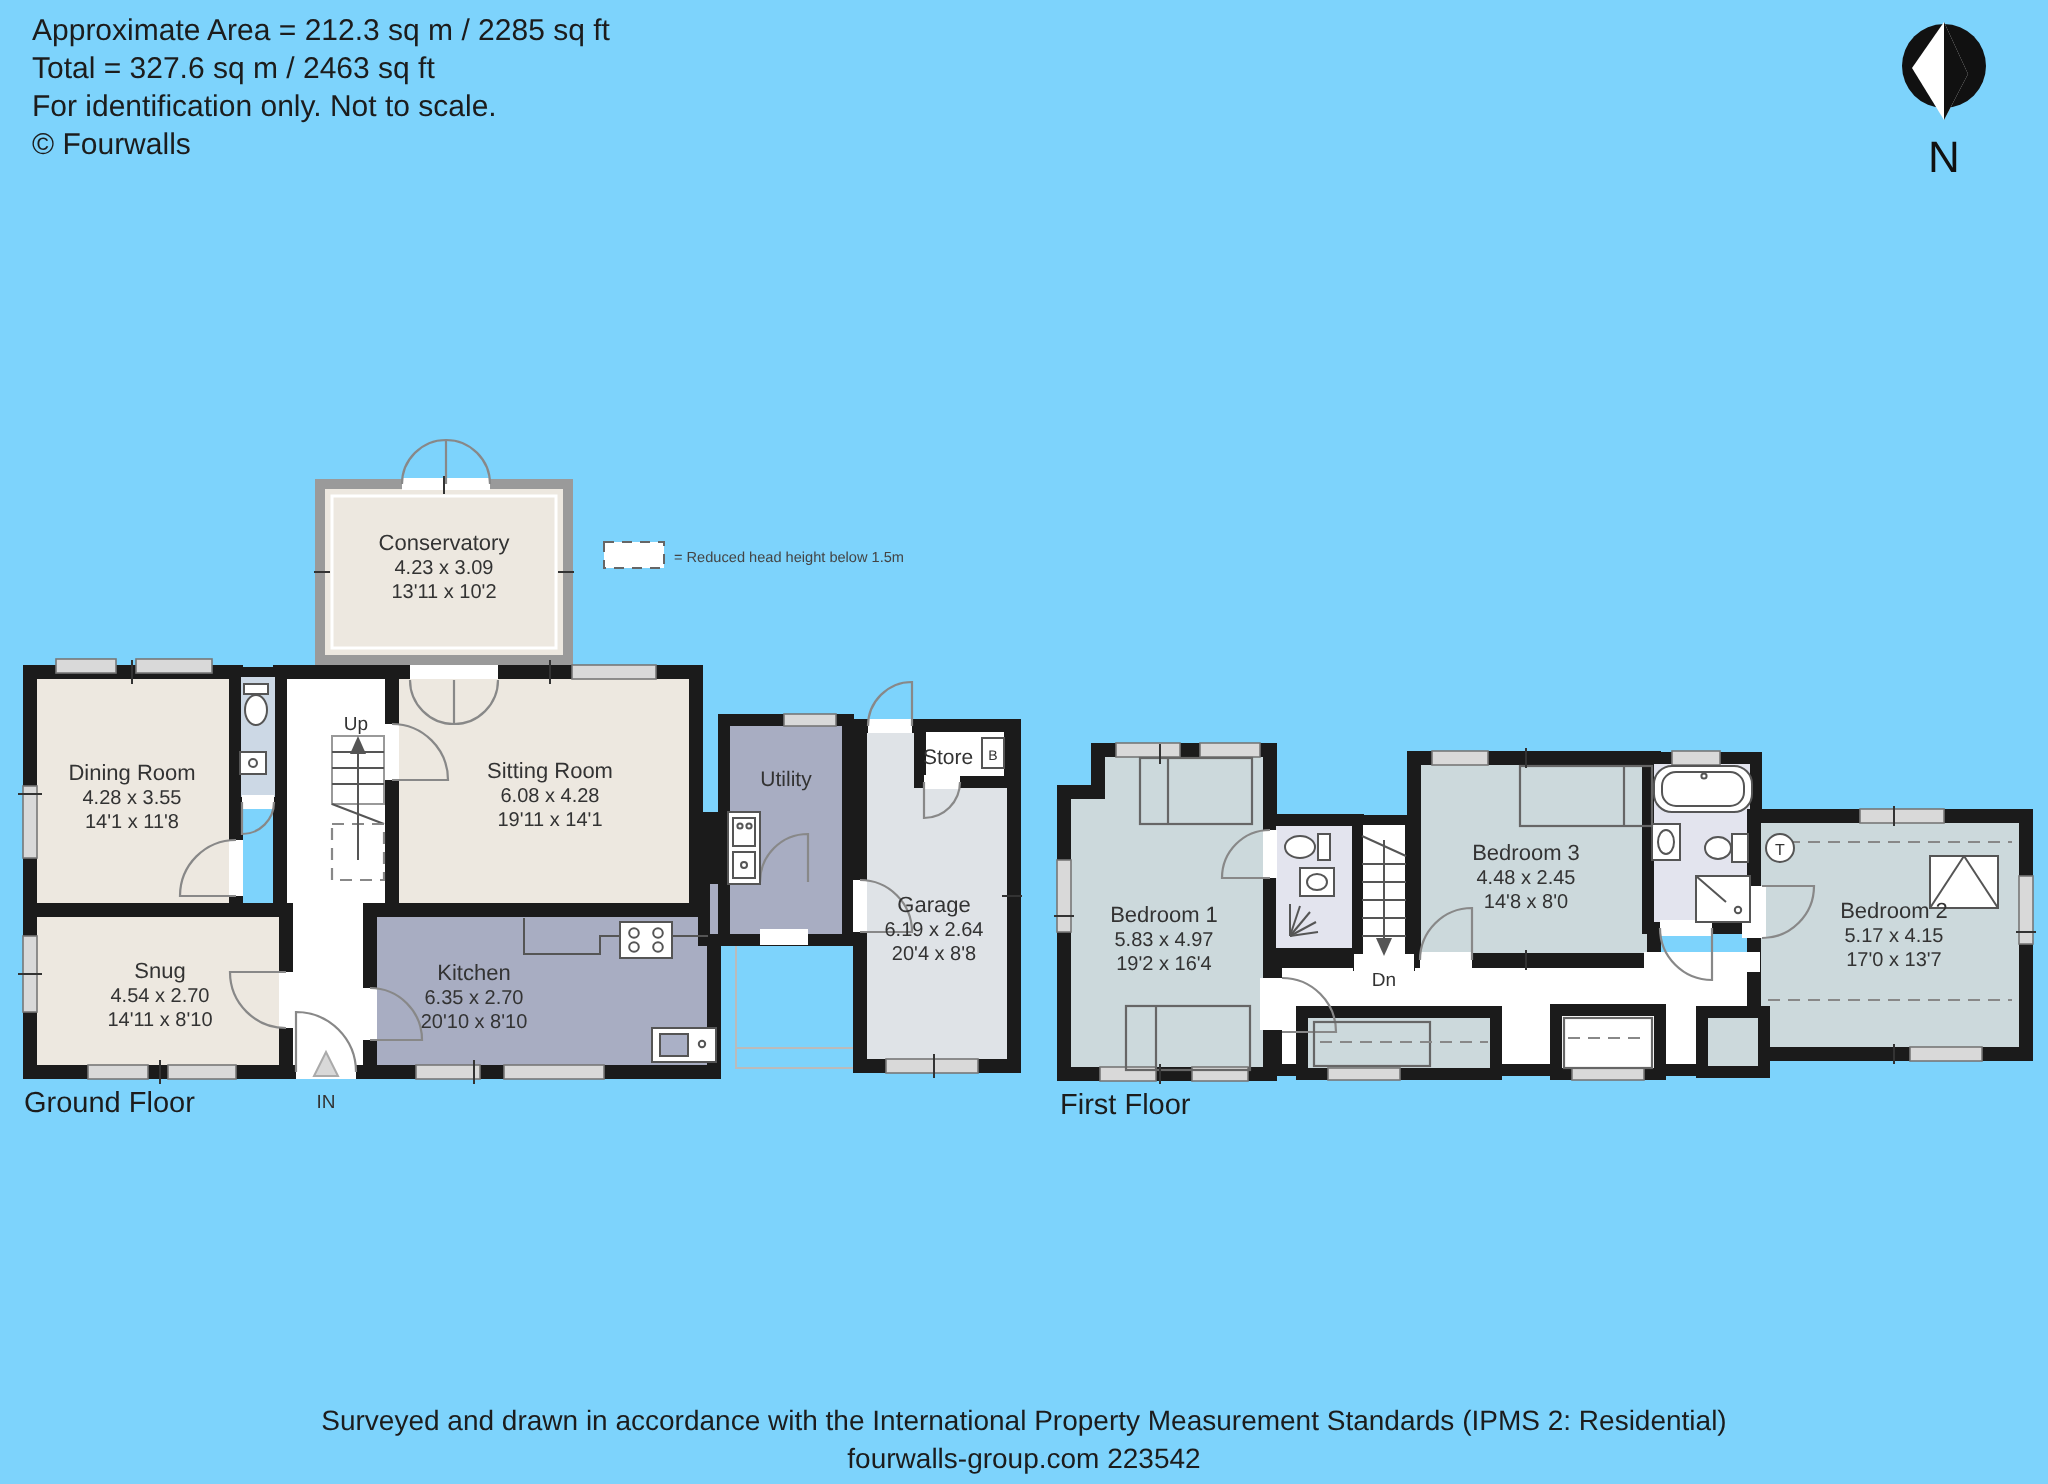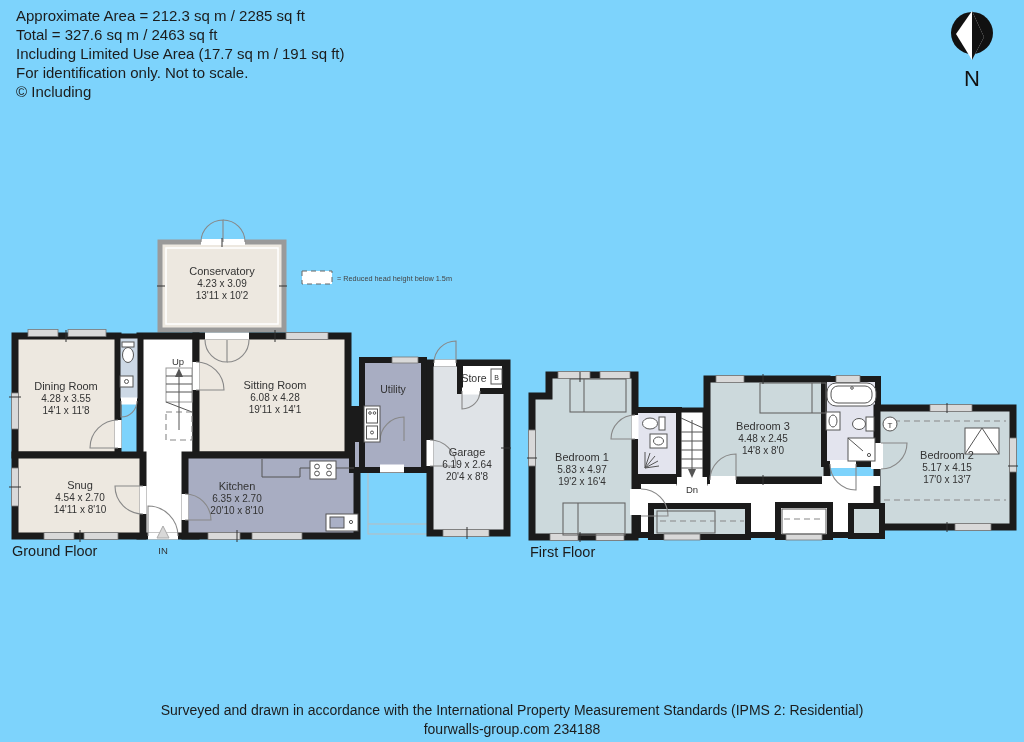--- a/index.html
+++ b/index.html
@@ -35,23 +35,22 @@
   .bed{fill:none;stroke:#666;stroke-width:1.1;}
 </style>
 </head>
 <body>
 
 <div id="page">
 
   <div id="header">
     <div>Approximate Area = 212.3 sq m / 2285 sq ft</div>
     <div>Total = 327.6 sq m / 2463 sq ft</div>
-    <div>Including Limited Use Area (17.7 sq m / 191 sq ft)</div>
     <div>For identification only. Not to scale.</div>
-    <div>© Including</div>
+    <div>© Fourwalls</div>
   </div>
 
   <svg width="1024" height="742" viewBox="0 0 1024 742" style="position:absolute;left:0;top:0;">
 
     <g>
       <circle cx="972" cy="33" r="21" fill="#111"></circle>
       <polygon points="972,11 984,37 972,60 956,34" fill="#fff"></polygon>
       <polygon points="972,11 984,37 972,60" fill="#111"></polygon>
       <text x="972" y="86" text-anchor="middle" class="n-label">N</text>
     </g>
@@ -366,16 +365,16 @@
         <text x="947" y="483" text-anchor="middle" class="room-dim">17'0 x 13'7</text>
 
         <text x="692" y="493" text-anchor="middle" class="tiny-label">Dn</text>
         <text x="530" y="557" class="floor-label">First Floor</text>
       </g>
     </g>
   </svg>
 
   <div id="footer">
     <div>Surveyed and drawn in accordance with the International Property Measurement Standards (IPMS 2: Residential)</div>
-    <div>fourwalls-group.com 234188</div>
+    <div>fourwalls-group.com 223542</div>
   </div>
 
 </div>
 
 </body></html>

